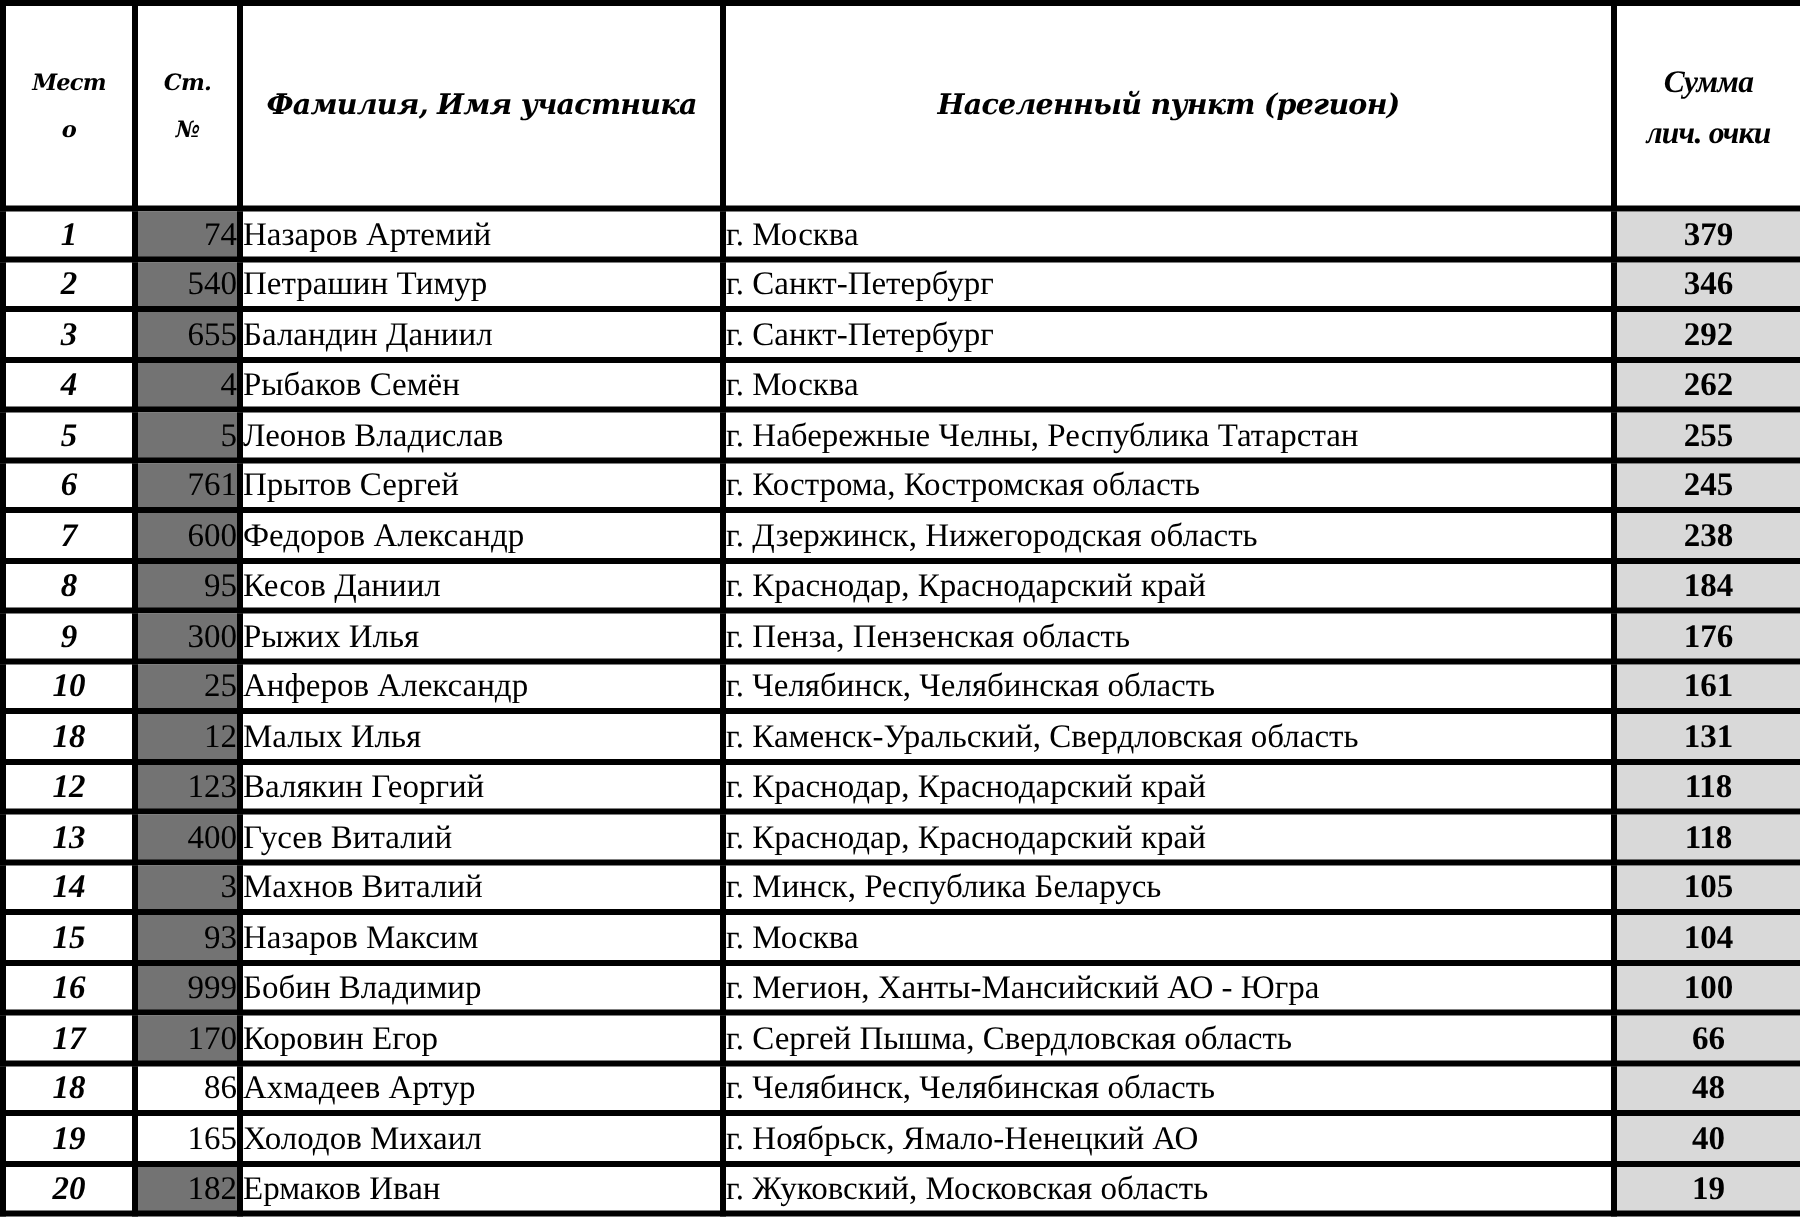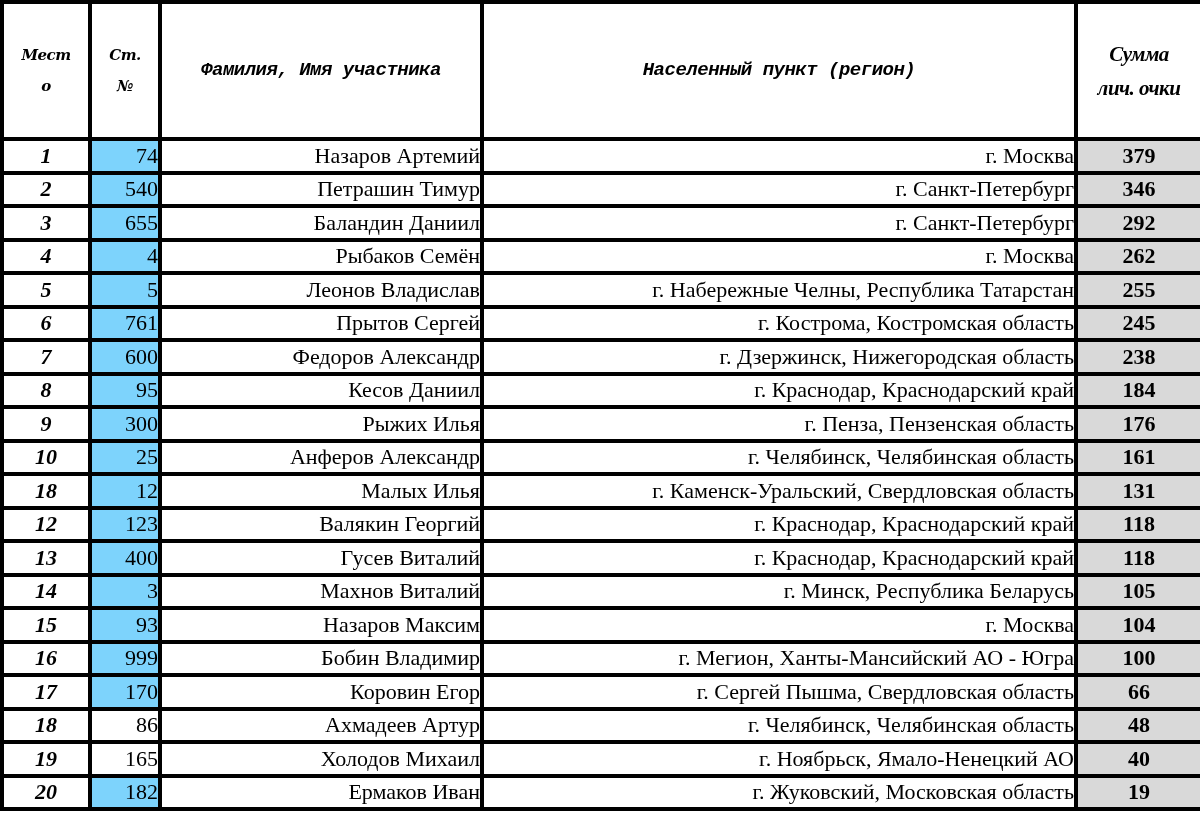--- a/index.html
+++ b/index.html
@@ -21,40 +21,40 @@
     font-family: "DejaVu Serif", "Liberation Serif", serif;
     font-style: italic;
     font-weight: bold;
     font-size: 15px;
     line-height: 31px;
     text-align: center;
     vertical-align: middle;
     color: #000;
     letter-spacing: -0.5px;
   }
-  table.results th.th-name, table.results th.th-region { font-size: 19px; font-family: Liberation Mono, monospace; }
+  table.results th.th-name, table.results th.th-region { font-size: 19px; }
   table.results th.th-score { font-family: "Liberation Serif", serif; font-size: 21px; line-height: 34px; }
   table.results td {
     height: 29.5px;
     font-family: "Liberation Serif", serif;
     font-size: 22px;
     color: #000;
     vertical-align: middle;
   }
   td.place {
     font-family: "Liberation Sans", sans-serif;
     font-style: italic;
     font-weight: bold;
     font-size: 21px;
     text-align: center;
     padding-top: 4px;
   }
   td.bib { text-align: right; padding-right: 3px; }
-  td.bib.hl { background: #7dd3fc; }
-  td.name, td.region { padding-left: 4px; text-align: right; }
+  td.bib.hl { background: #737373; }
+  td.name, td.region { padding-left: 4px; text-align: left; }
   td.score {
     background: #d9d9d9;
     font-family: "Liberation Sans", sans-serif;
     font-weight: bold;
     font-size: 18px;
     text-align: center;
     padding-top: 4px;
   }
   col.c-place { width: 88px; }
   col.c-bib { width: 70px; }

